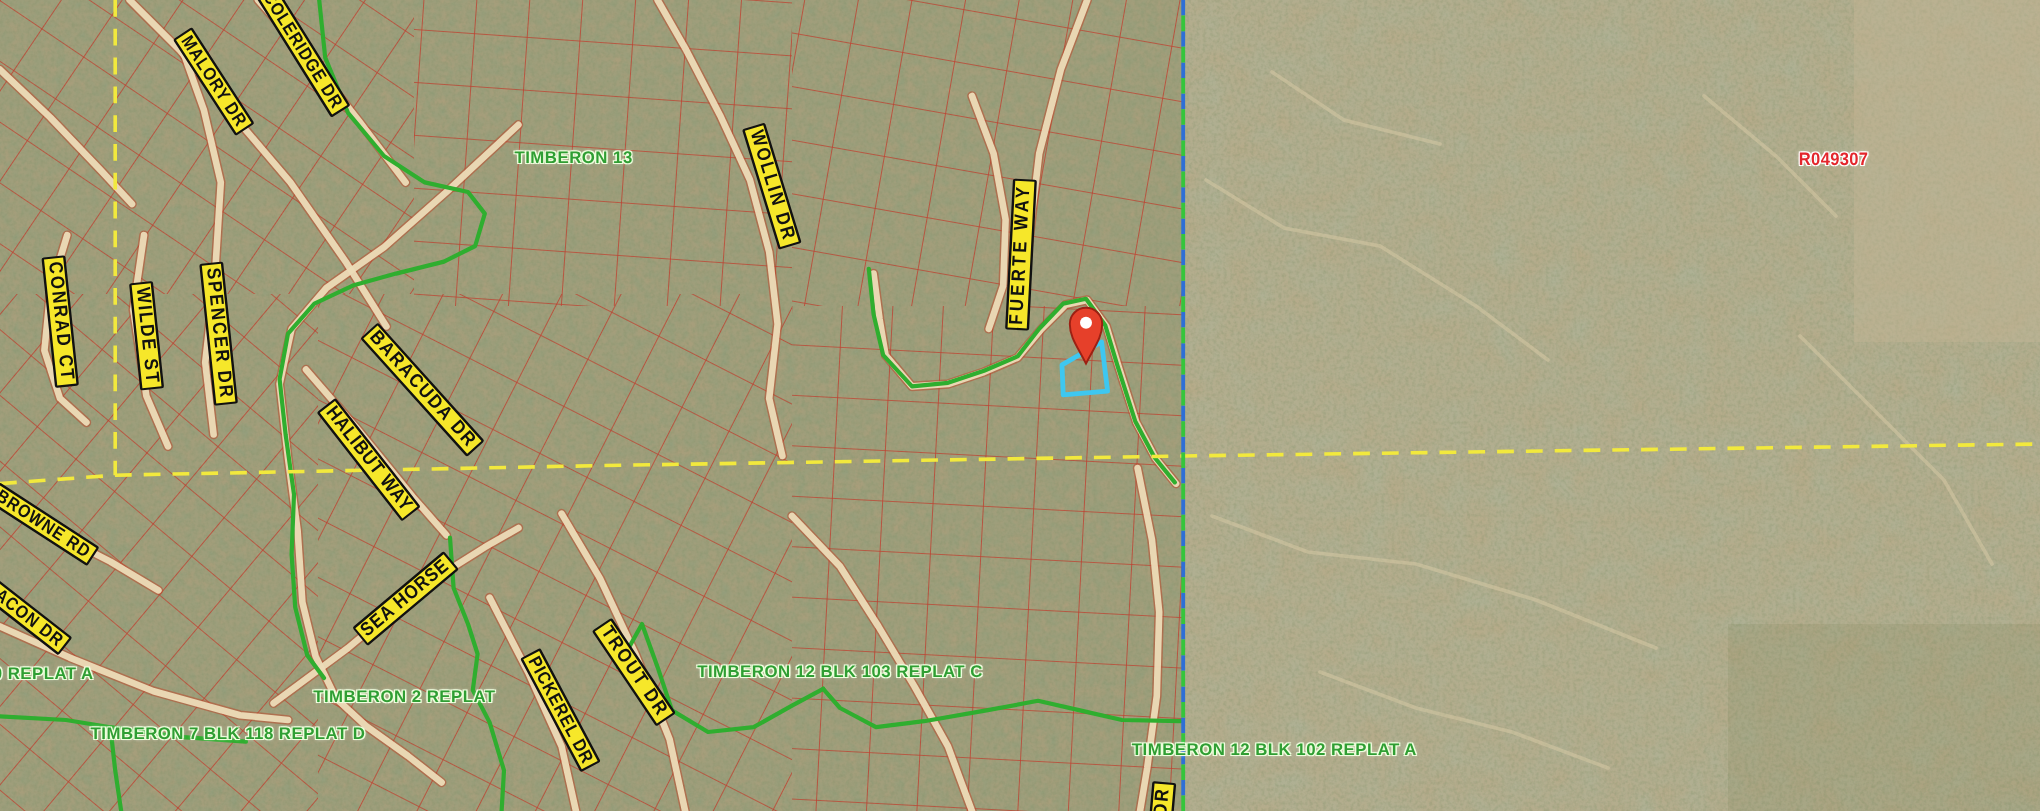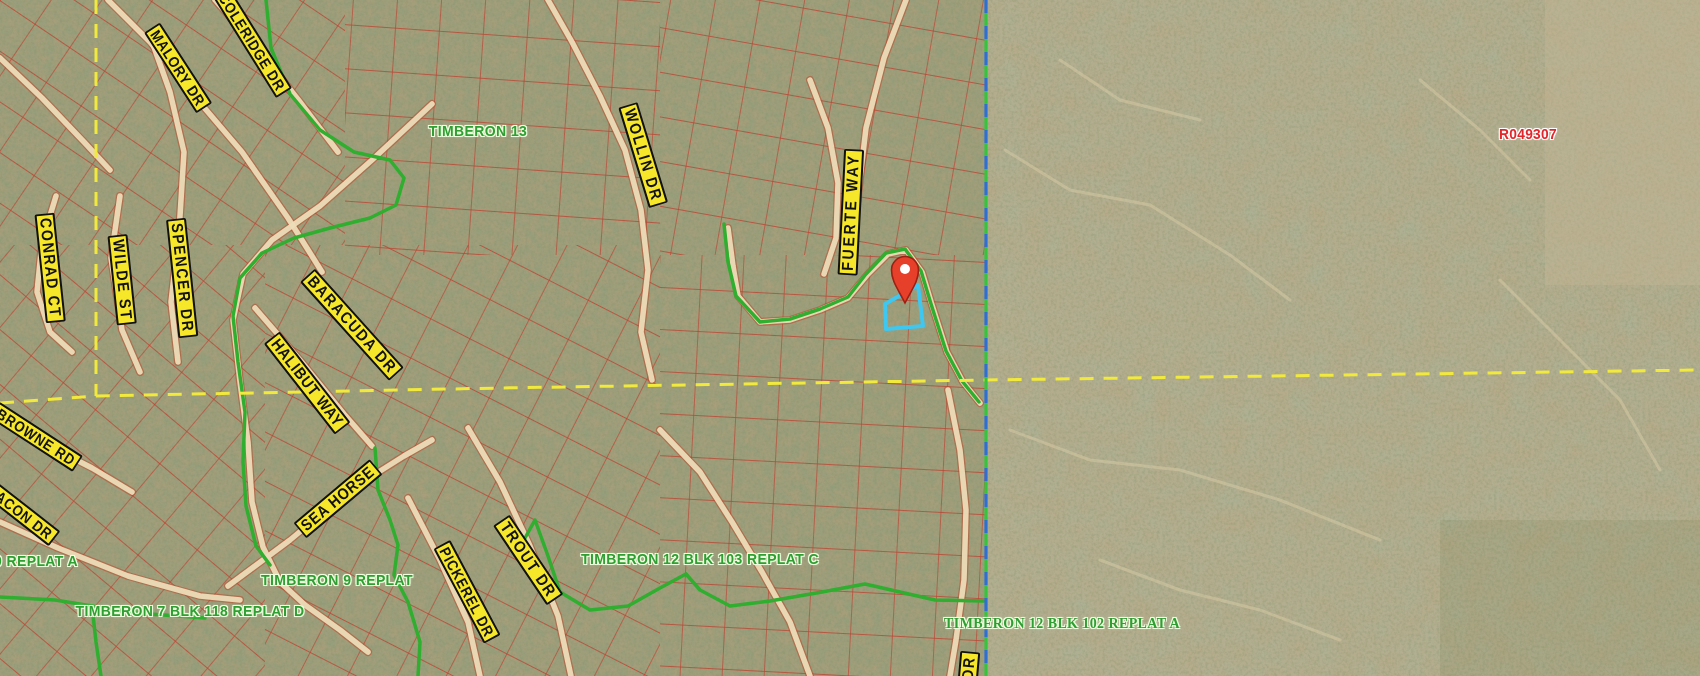--- a/index.html
+++ b/index.html
@@ -167,19 +167,19 @@
       <div class="street-label" style="font-size: 16px; letter-spacing: 1px; left: 338px; top: 499px; transform: translate(-50%, -50%) rotate(-40deg) scaleX(0.88);">SEA HORSE</div>
       <div class="street-label" style="font-size: 16px; letter-spacing: 2px; left: 528px; top: 560px; transform: translate(-50%, -50%) rotate(56deg) scaleX(0.88);">TROUT DR</div>
       <div class="street-label" style="font-size: 15px; letter-spacing: 1px; left: 467px; top: 592px; transform: translate(-50%, -50%) rotate(62deg) scaleX(0.88);">PICKEREL DR</div>
       <div class="street-label" style="font-size: 16px; letter-spacing: 2px; left: 643px; top: 155px; transform: translate(-50%, -50%) rotate(73deg) scaleX(0.88);">WOLLIN DR</div>
       <div class="street-label" style="font-size: 16px; letter-spacing: 3px; left: 851px; top: 212px; transform: translate(-50%, -50%) rotate(-87deg) scaleX(0.88);">FUERTE WAY</div>
       <div class="street-label" style="font-size: 15px; letter-spacing: 1px; left: 36px; top: 437px; transform: translate(-50%, -50%) rotate(33deg) scaleX(0.88);">BROWNE RD</div>
       <div class="street-label" style="font-size: 15px; letter-spacing: 1px; left: 20px; top: 512px; transform: translate(-50%, -50%) rotate(38deg) scaleX(0.88);">BACON DR</div>
       <div class="street-label" style="font-size: 16px; letter-spacing: 2px; left: 969px; top: 668px; transform: translate(-50%, -50%) rotate(-85deg) scaleX(0.88);">DR</div>
       <div class="subdiv-label" style="left: 463px; top: 131px; transform: translate(-50%, -50%); margin-left: 15px;">TIMBERON 13</div>
       <div class="subdiv-label" style="left: 700px; top: 559px; transform: translate(-50%, -50%);">TIMBERON 12 BLK 103 REPLAT C</div>
-      <div class="subdiv-label" style="left: 337px; top: 580px; transform: translate(-50%, -50%);">TIMBERON 9 REPLAT</div>
+      <div class="subdiv-label" style="left: 337px; top: 580px; transform: translate(-50%, -50%);">TIMBERON 2 REPLAT</div>
       <div class="subdiv-label" style="left: 190px; top: 611px; transform: translate(-50%, -50%);">TIMBERON 7 BLK 118 REPLAT D</div>
-      <div class="subdiv-label" style="left: 1062px; top: 624px; transform: translate(-50%, -50%); font-family: Liberation Serif, serif;">TIMBERON 12 BLK 102 REPLAT A</div>
+      <div class="subdiv-label" style="left: 1062px; top: 624px; transform: translate(-50%, -50%);">TIMBERON 12 BLK 102 REPLAT A</div>
       <div class="subdiv-label" style="left: 36px; top: 561px; transform: translate(-50%, -50%);">0 REPLAT A</div>
       <div class="parcelid-label" style="left: 1528px; top: 133px; transform: translate(-50%, -50%) scaleX(0.92);">R049307</div>
     </div>
 </div>
 
 </body></html>

